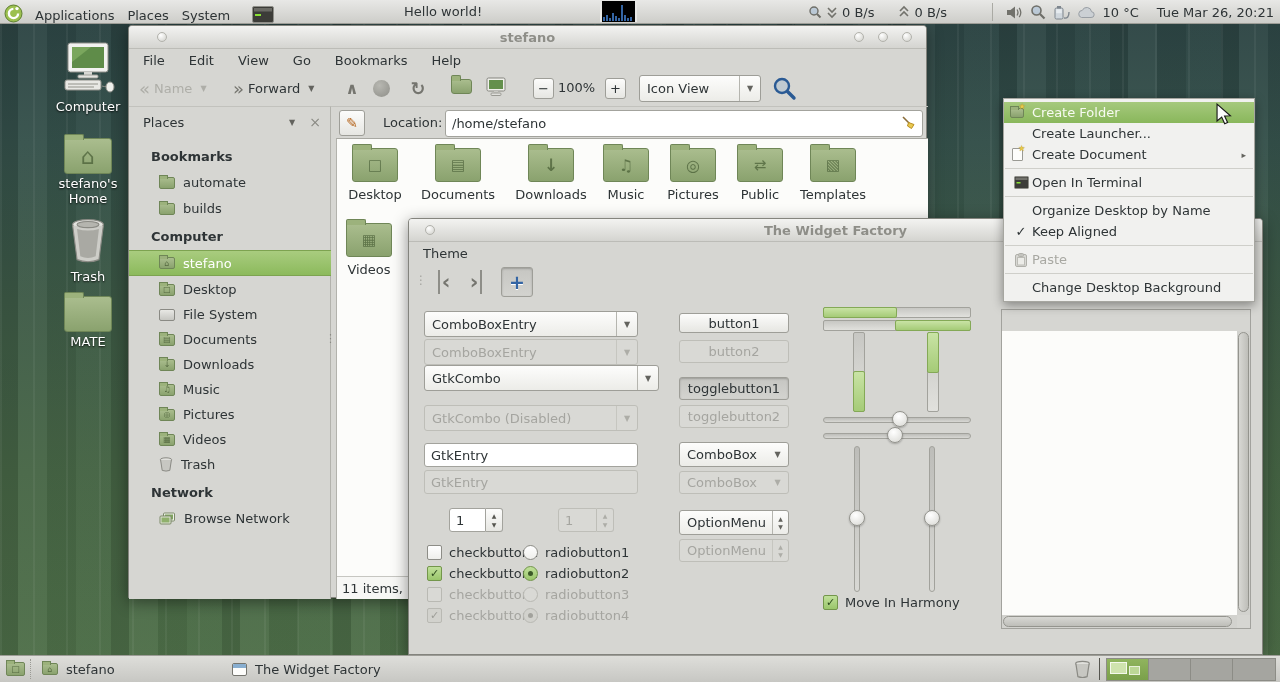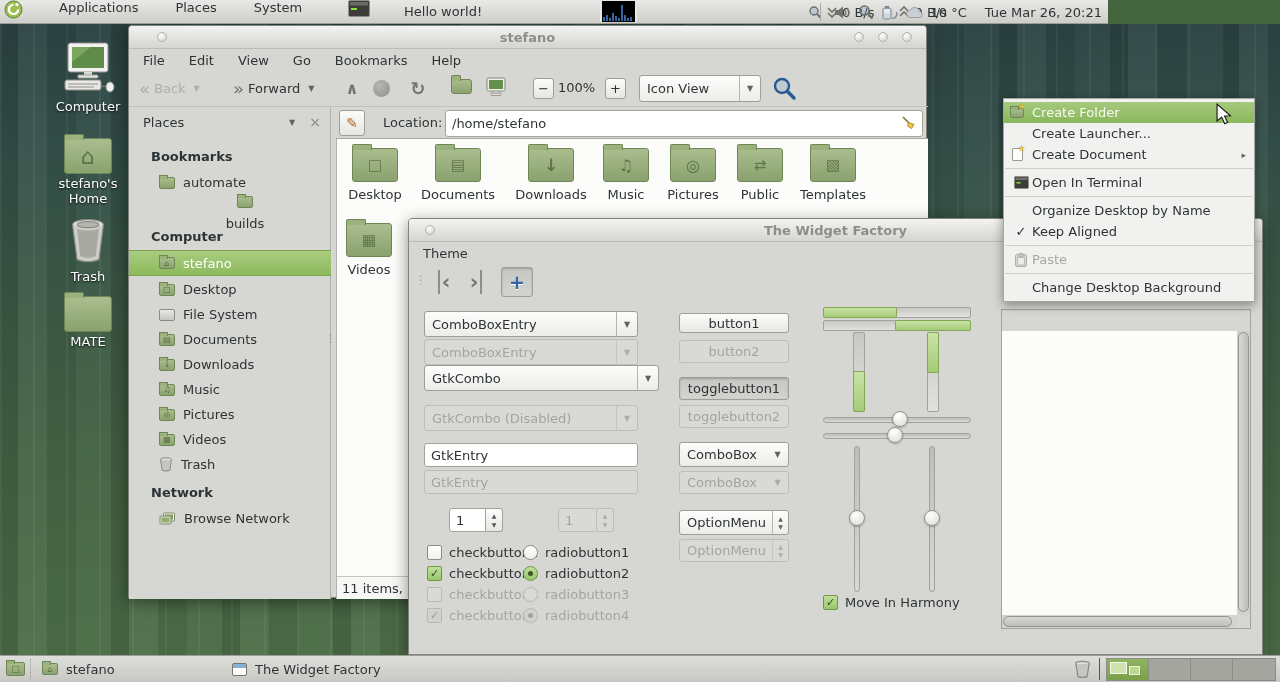--- a/index.html
+++ b/index.html
@@ -72,22 +72,22 @@
   #ctx { position:absolute; left:1003px; top:98px; width:252px; background:#f1f1ef; border:1px solid #a6a6a0;
          box-shadow:0 3px 10px rgba(0,0,0,.4); padding:3px 0; z-index:60; }
   .mi { height:21px; display:flex; align-items:center; padding:0 8px 0 6px; }
   .mi .mic { width:22px; display:flex; align-items:center; justify-content:center; flex:none; }
   .mi .ml { flex:1; white-space:nowrap; }
   .mi.hl { background:linear-gradient(#a6c97d,#89b75b); color:#f7faf1; }
   .mi.dis { color:#a8a8a2; }
   .msep { height:1px; background:#cfcfca; margin:3px 1px; }
 
   
-  #panel { position:absolute; left:0; top:0; width:1108px; height:24px; z-index:50;
-    background:linear-gradient(#e8e8e6,#cdcdc9); border-bottom:1px solid #9c9c96; display:flex; align-items:flex-start;gap:24px; }
+  #panel { position:absolute; left:0; top:0; width:1280px; height:24px; z-index:50;
+    background:linear-gradient(#e8e8e6,#cdcdc9); border-bottom:1px solid #9c9c96; display:flex; align-items:flex-end; }
   #taskbar { position:absolute; left:0; top:655px; width:1280px; height:27px; z-index:50;
     background:linear-gradient(#dededa,#c7c7c3); border-top:1px solid #9c9c96; display:flex; align-items:center; }
   .pag { width:42px; height:21px; border-right:1px solid #8c8c86; background:#a5a5a0; position:relative; }
   .pag.active { background:linear-gradient(#90b45e,#7aa04a); }
   .dotsep { width:1px; height:20px; border-left:1px dotted #9a9a94; margin:0 5px; }
   .vsep { width:1px; height:18px; background:#aaaaa4; margin:0 6px; }
 
   .sideRow { position:absolute; left:0; width:202px; height:25px; display:flex; align-items:center; gap:8px; padding-left:30px; }
   .sideTitle { position:absolute; left:0; width:202px; height:25px; display:flex; align-items:center; font-weight:bold; padding-left:22px; }
   .sideSel { background:linear-gradient(#a9cc7f,#8cba5c); border-top:1px solid #7da350; border-bottom:1px solid #7da350; color:#ffffff; }
@@ -156,21 +156,21 @@
       <span class="mitem">Edit</span>
       <span class="mitem">View</span>
       <span class="mitem">Go</span>
       <span class="mitem">Bookmarks</span>
       <span class="mitem">Help</span>
     </div>
 
     <div class="abs" style="left:0; top:45px; width:100%; height:35px;">
       <div class="abs" style="left:10px; top:5px; height:25px; display:flex; align-items:center; gap:4px; color:#aeaea8;">
         <span style="font-size:18px;">«</span>
-        <span>Back</span>
+        <span>Name</span>
         <span style="font-size:8px; margin-left:4px;">▼</span>
       </div>
       <div class="abs" style="left:104px; top:5px; height:25px; display:flex; align-items:center; gap:4px;">
         <span style="font-size:18px; color:#75756f;">»</span>
         <span>Forward</span>
         <span style="font-size:8px; margin-left:4px; color:#63635e;">▼</span>
       </div>
       <div class="abs toolIco" style="left:210px; top:4px; width:26px; height:26px; font-size:16px; font-weight:bold;">
         <span>∧</span>
       </div>
@@ -214,21 +214,21 @@
       <div class="abs" style="left:0; top:0; width:202px; height:30px; display:flex; align-items:center; padding:0 10px 0 14px;">
         <span>Places</span>
         <span style="margin-left:auto; font-size:8px; color:#63635e;">▼</span>
         <span style="margin-left:14px; font-size:14px; color:#8a8a84;">×</span>
       </div>
       <div class="sideTitle" style="top:37px;">Bookmarks</div>
       <div class="sideRow" style="top:63px;">
         <span class="sfold"></span>
         <span>automate</span>
       </div>
-      <div class="sideRow" style="top:89px;flex-direction:column;">
+      <div class="sideRow" style="top:89px;">
         <span class="sfold"></span>
         <span>builds</span>
       </div>
       <div class="sideTitle" style="top:117px;">Computer</div>
       <div class="sideRow sideSel" style="top:143px; height:26px;">
         <span class="sfold">
             <span class="g">⌂</span>
           </span>
         <span>stefano</span>
       </div>

